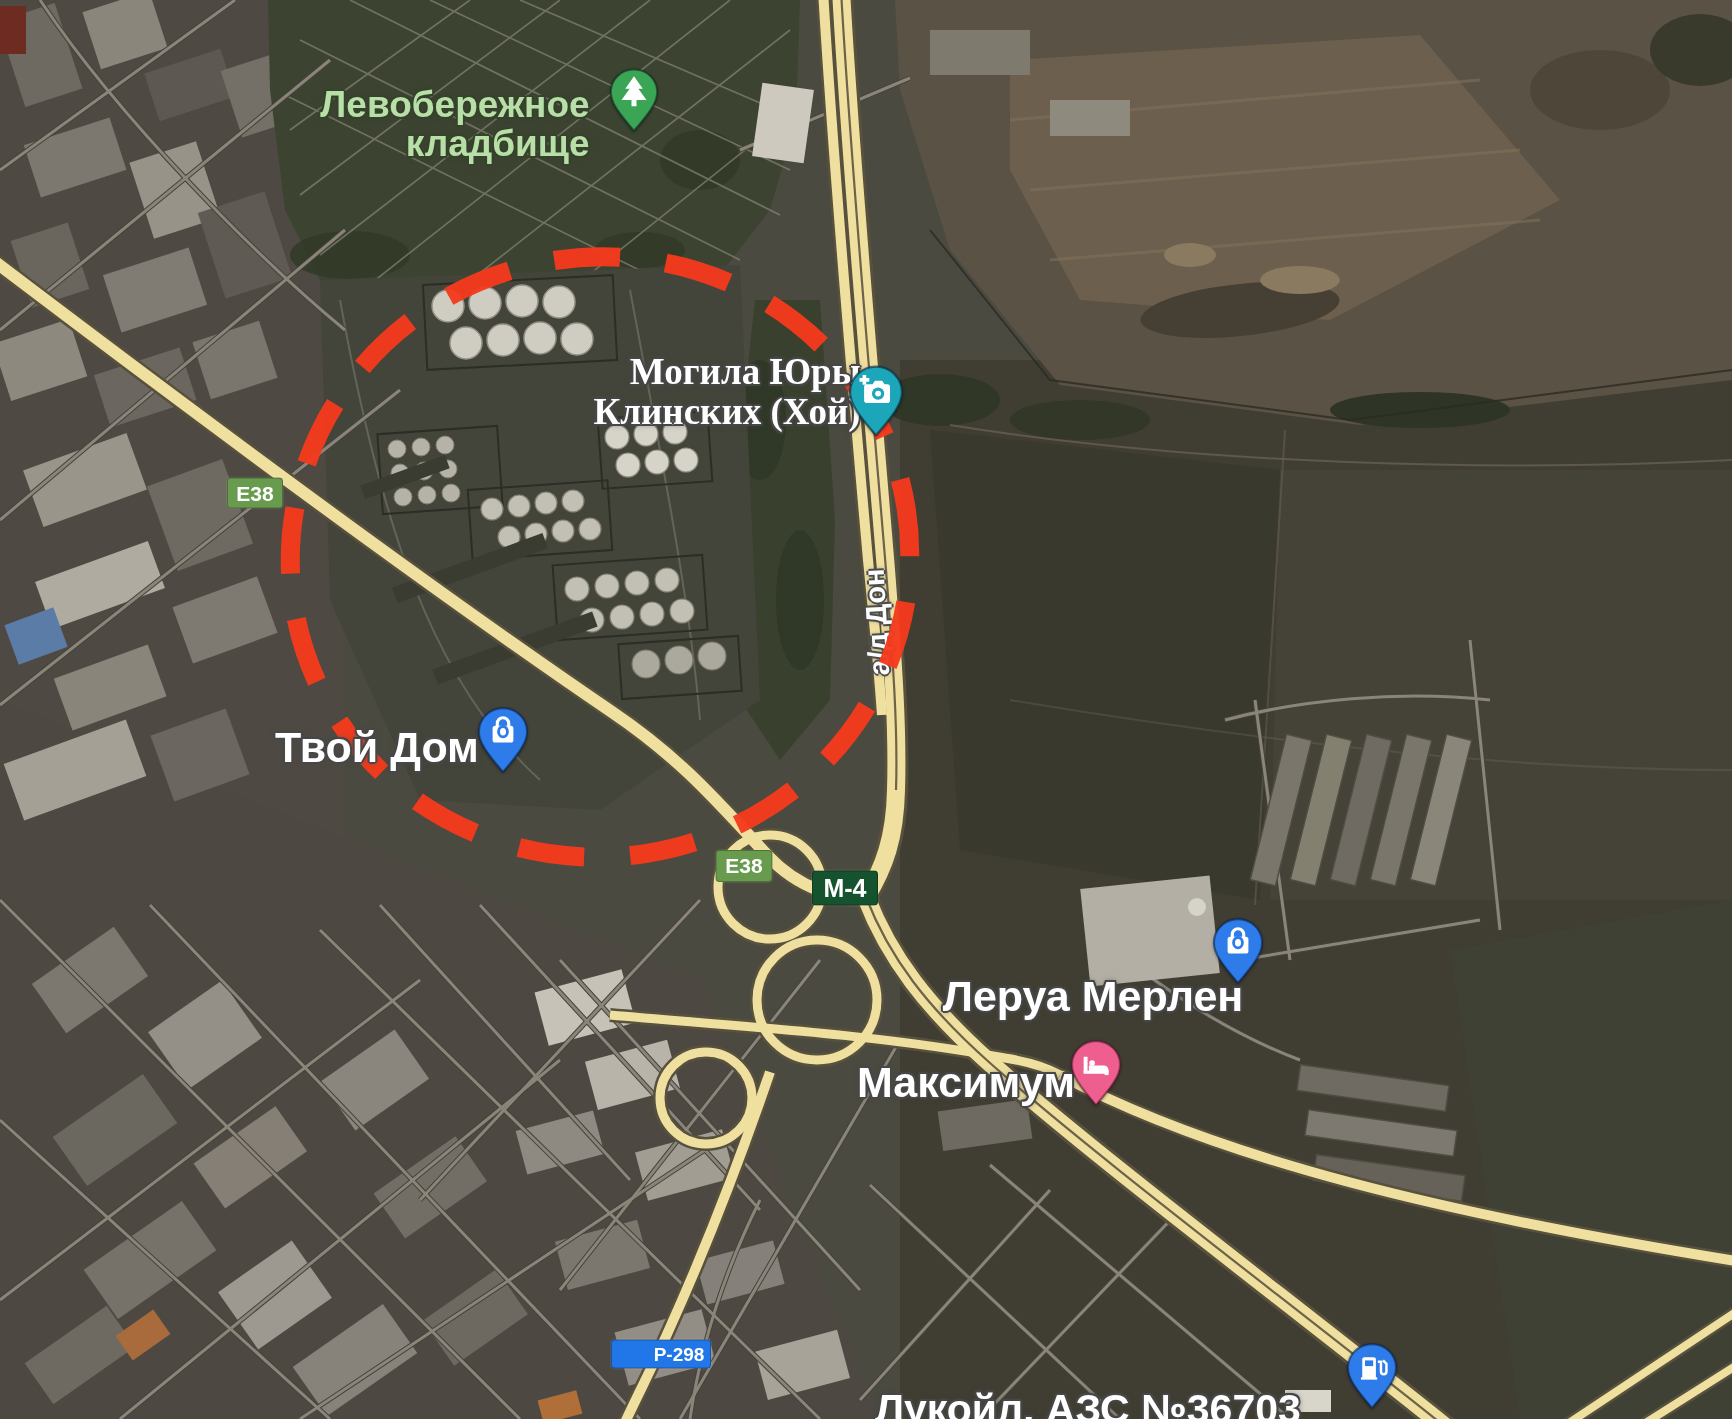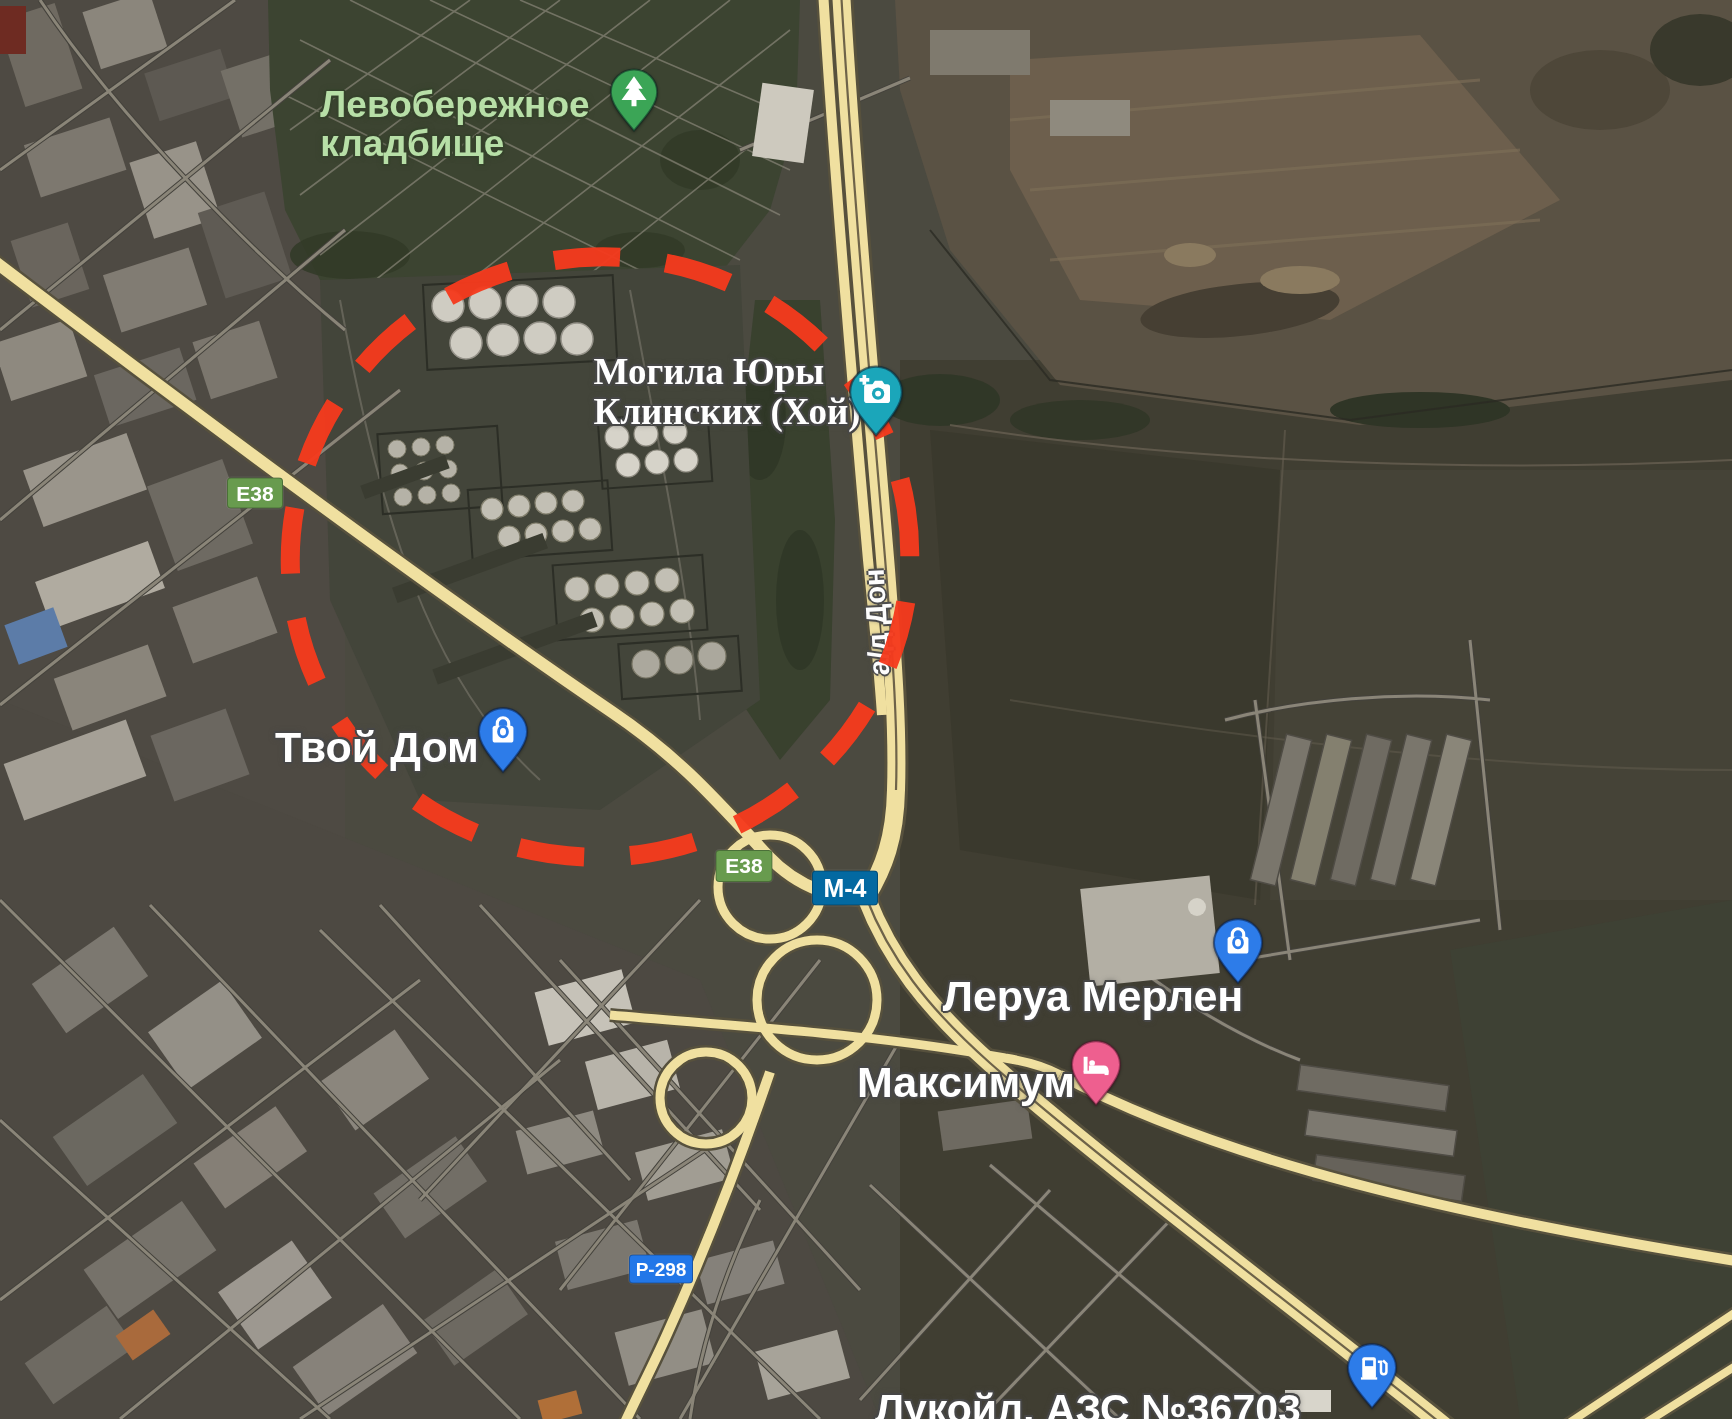--- a/index.html
+++ b/index.html
@@ -1,21 +1,21 @@
 <!DOCTYPE html>
 <html><head>
 <meta charset="utf-8">
 <style>
   html,body{margin:0;padding:0;background:#4b4a40;}
   .map-root{position:relative;width:1732px;height:1419px;overflow:hidden;
     font-family:"Liberation Sans","DejaVu Sans",sans-serif;}
   .map-root svg.base{position:absolute;left:0;top:0;z-index:0;}
   .overlay{position:absolute;left:0;top:0;z-index:3;pointer-events:none;}
   .poi-label{position:absolute;transform:translate(-50%,-50%);z-index:4;
-    font-weight:bold;color:#fff;text-align:left;white-space:nowrap;
+    font-weight:bold;color:#fff;text-align:right;white-space:nowrap;
     --h:#474747;
     text-shadow:2px 0 0 var(--h),-2px 0 0 var(--h),0 2px 0 var(--h),0 -2px 0 var(--h),
       1.5px 1.5px 0 var(--h),-1.5px 1.5px 0 var(--h),1.5px -1.5px 0 var(--h),
       -1.5px -1.5px 0 var(--h),0 0 6px var(--h);}
   .poi-label.green{--h:#36422c;}
   .road-label{position:absolute;z-index:2;font-weight:bold;color:#fdfdfd;white-space:nowrap;
     --h:#4c4c4c;
     text-shadow:2px 0 0 var(--h),-2px 0 0 var(--h),0 2px 0 var(--h),0 -2px 0 var(--h),0 0 5px var(--h);}
   .badge{position:absolute;transform:translate(-50%,-50%);z-index:2;
     display:flex;align-items:center;justify-content:center;
@@ -261,22 +261,22 @@
       </g>
       <g stroke="#6e6349" stroke-width="2.2">
         <path d="M841,-10 C851,170 872,400 886,570 C893,660 898,730 896,790"></path>
         <path d="M866,897 C889,957 927,1007 990,1063 C1100,1160 1280,1295 1448,1429"></path>
       </g>
     </g>
   </svg>
 
   <div class="badge" style="left: 255px; top: 493px; width: 54px; height: 29px; font-size: 21px; background-color: rgb(104, 155, 78);">E38</div>
   <div class="badge" style="left: 744px; top: 866px; width: 55px; height: 30px; font-size: 21px; background-color: rgb(104, 155, 78);">E38</div>
-  <div class="badge" style="left: 845px; top: 888px; width: 64px; height: 33px; font-size: 25px; background-color: #0369a1;">М-4</div>
-  <div class="badge" style="left: 661px; top: 1269px; width: 62px; height: 27px; font-size: 19px; background-color: rgb(34, 119, 232);">Р-298</div>
+  <div class="badge" style="left: 845px; top: 888px; width: 64px; height: 33px; font-size: 25px; background-color: #14532d;">М-4</div>
+  <div class="badge" style="left: 661px; top: 1354px; width: 62px; height: 27px; font-size: 19px; background-color: rgb(34, 119, 232); padding-left: 36px;">Р-298</div>
 
   <div class="road-label" style="left:877px;top:622px;font-size:29px;transform:translate(-50%,-50%) rotate(-93deg);">а/д Дон</div>
 
   <svg class="overlay" width="1732" height="1419" viewBox="0 0 1732 1419">
     <ellipse cx="600" cy="557" rx="310" ry="300" transform="rotate(-9 600 557)" fill="none" stroke-width="19" stroke-dasharray="66 46" stroke-dashoffset="18" stroke-linecap="butt" opacity="0.96" stroke="#f53a1d"></ellipse>
   </svg>
 
   <div class="poi-label green" style="left: 455px; top: 124px; font-size: 37px; line-height: 39px; color: rgb(183, 223, 167);">
     <div>Левобережное</div>
     <div>кладбище</div>

